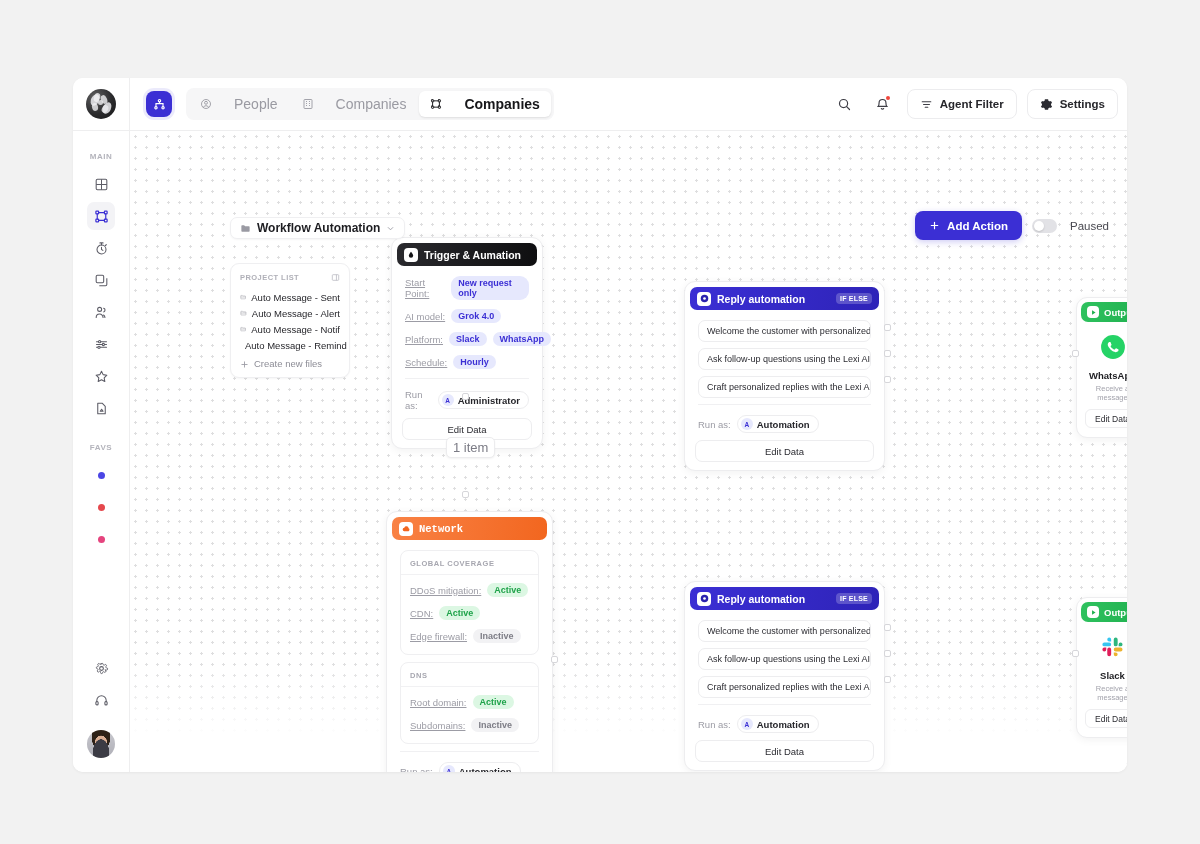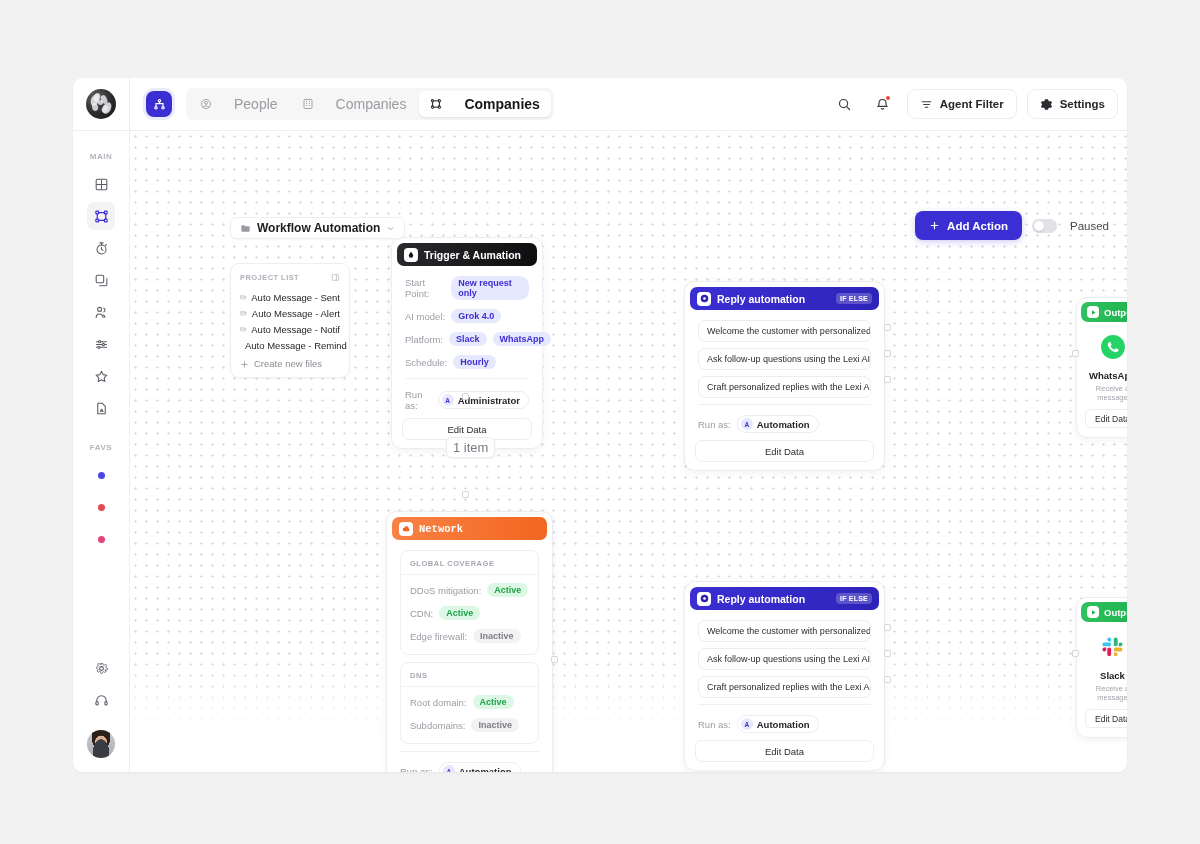--- a/index.html
+++ b/index.html
@@ -200,21 +200,21 @@
     padding: 2px 4px; border-radius: 4px; letter-spacing: .03em;
   }
   .head-ico {
     width: 14px; height: 14px; border-radius: 4px;
     background: #fff;
     display: flex; align-items: center; justify-content: center;
     flex: 0 0 auto;
   }
   .node-body { padding: 7px 8px 2px; }
   .kv { display: flex; align-items: center; gap: 6px; margin-bottom: 9px; font-size: 9.5px; }
-  .kv .k { color: #9c9ca5; }
+  .kv .k { color: #9c9ca5; text-decoration: underline; }
   .chip-blue {
     background: #e6e8fd; color: #3b2fd4;
     padding: 2px 7px; border-radius: 9px; font-size: 9px; font-weight: 600;
   }
   .node-sep { height: 1px; background: #f0f0f2; margin: 3px 0 8px; }
   .runas { display: flex; align-items: center; gap: 6px; font-size: 9.5px; color: #9c9ca5; padding: 0 8px 7px; }
   .runas .who {
     display: flex; align-items: center; gap: 4px;
     border: 1px solid #ededef; border-radius: 13px; padding: 2px 8px 2px 3px;
     color: #26262b; font-weight: 600; background:#fff;

